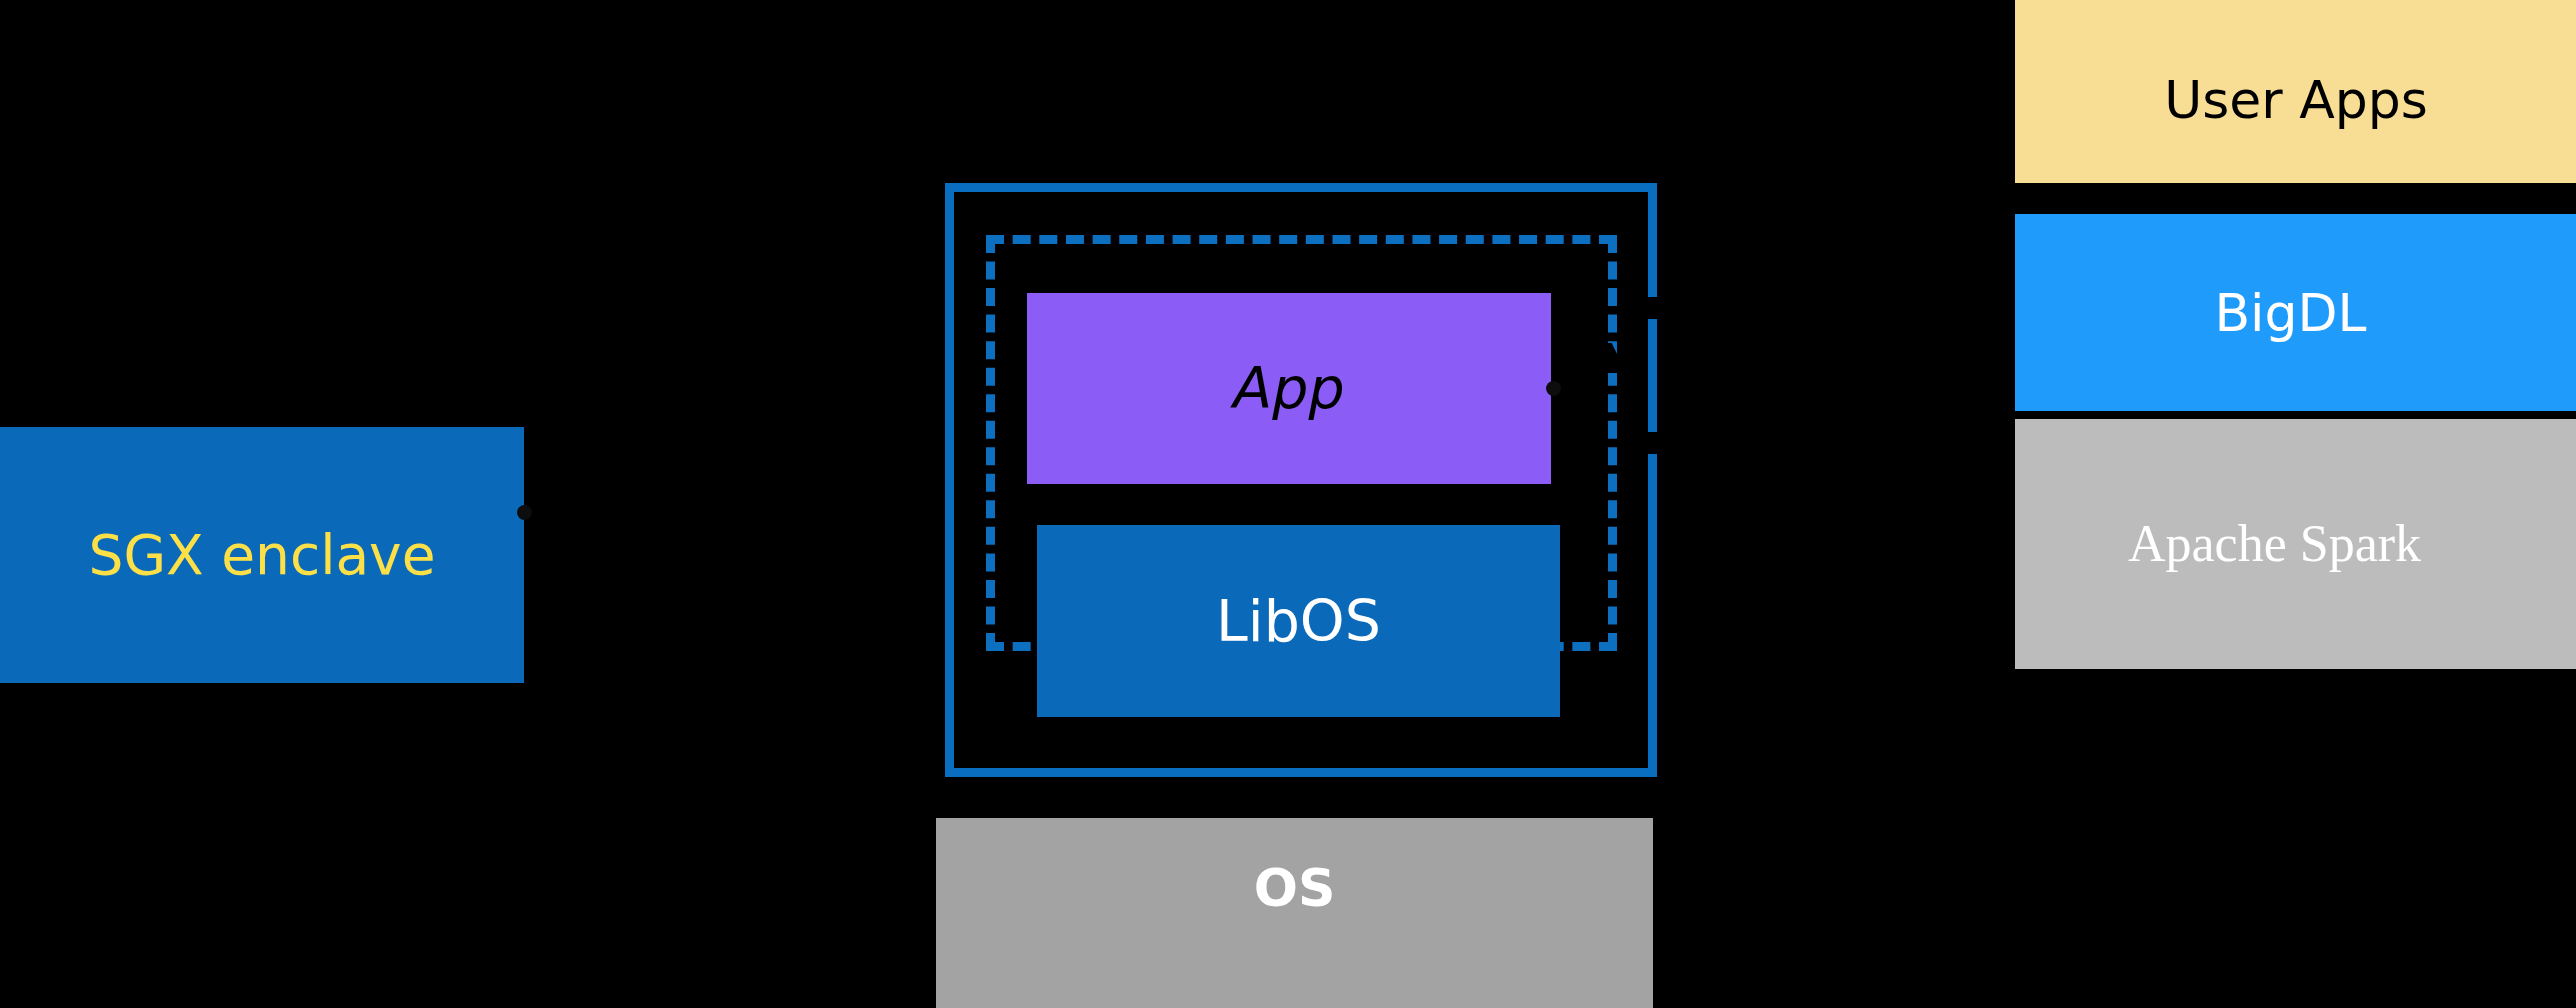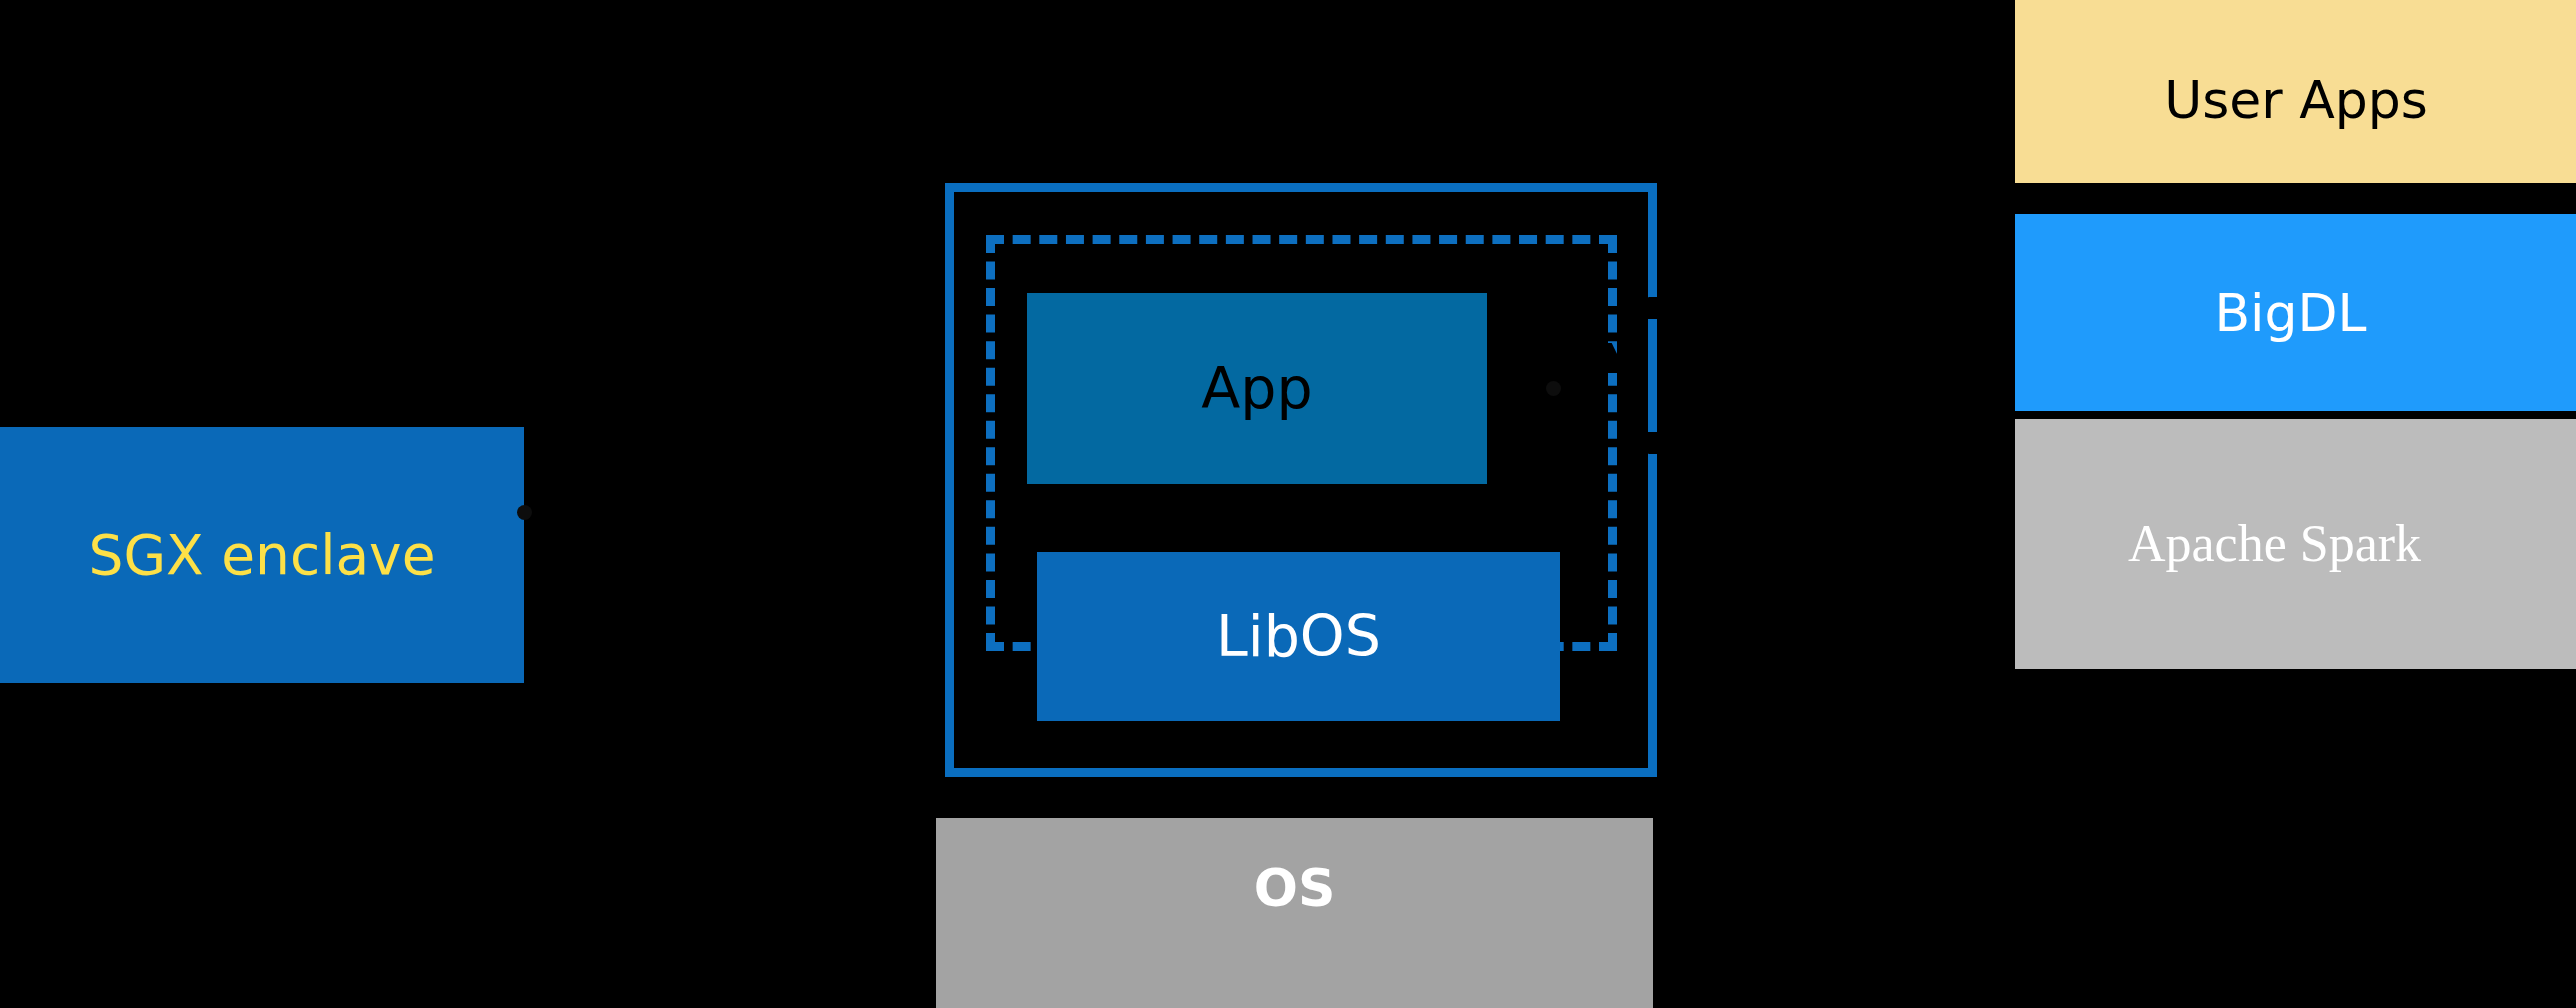--- a/index.html
+++ b/index.html
@@ -66,35 +66,36 @@
     height: 416px;
     border: 9.2px dashed #0d6fc0;
     box-sizing: border-box;
     background: transparent;
   }
 
   
   #app-box {
     left: 1027px;
     top: 293px;
-    width: 460px;
+    width: 524px;
     height: 191px;
-    background: #0369a1;
+    background: #8b5cf6;
+    font-style: italic;
   }
   #app-box .box-label {
     color: #000000;
     font-size: 57px;
   }
 
   
   #libos-box {
     left: 1037px;
-    top: 552px;
+    top: 525px;
     width: 523px;
-    height: 169px;
+    height: 192px;
     background: #0a69b8;
     justify-content: center;
   }
   #libos-box .box-label {
     color: #ffffff;
     font-size: 57px;
   }
 
   
   #os-box {

